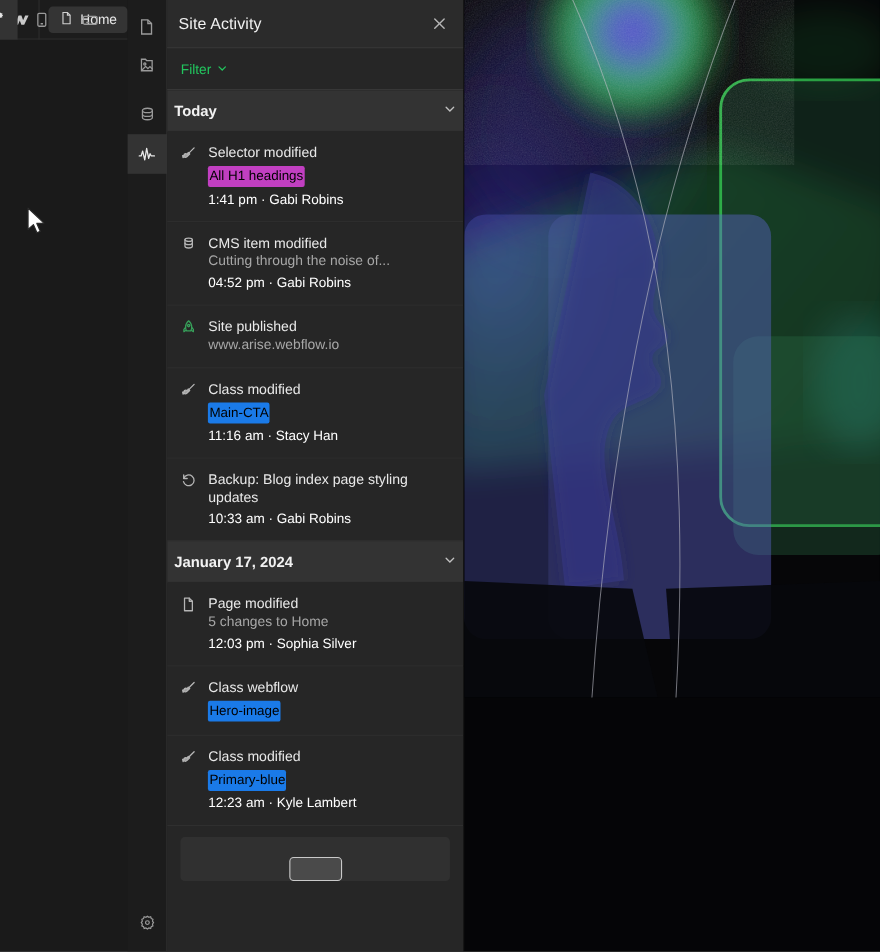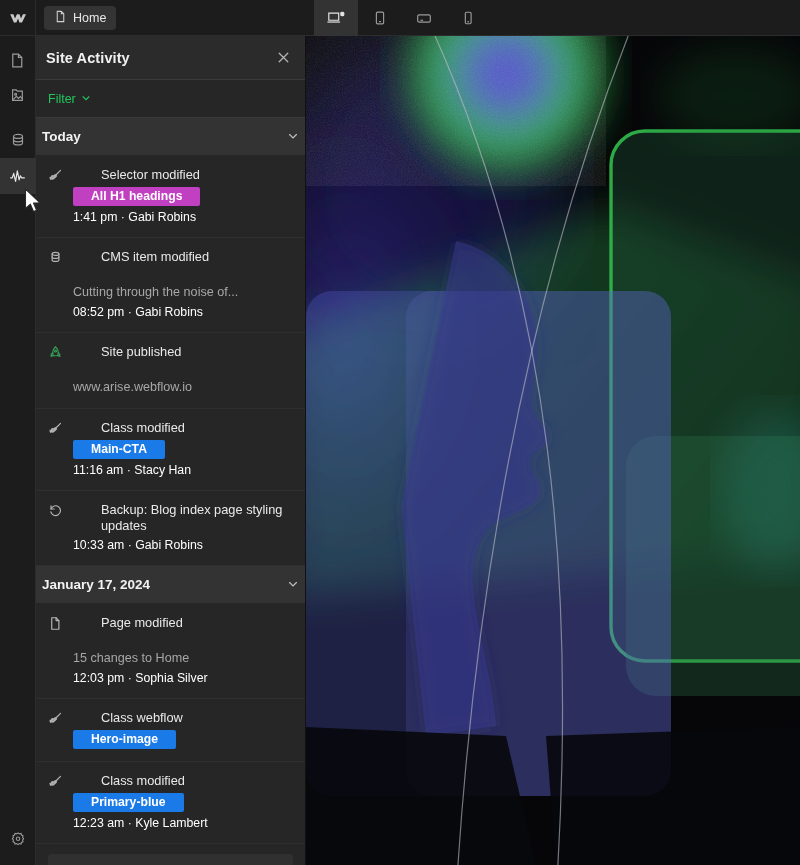--- a/index.html
+++ b/index.html
@@ -2,21 +2,21 @@
 <html><head>
 <meta charset="utf-8">
 <style>
   * { margin:0; padding:0; box-sizing:border-box; }
   html,body { width:800px; height:865px; overflow:hidden; background:#1a1a1a; }
   body {
     font-family:"Liberation Sans", sans-serif;
     -webkit-font-smoothing:antialiased;
     color:#e0e0e0;
   }
-  .app { position:relative; width:800px; height:865px; display:flex; flex-direction:column; }
+  .app { position:relative; width:800px; height:865px; display:flex; flex-direction:row; }
 
   
   .topbar {
     height:36px; background:#1c1c1c; display:flex; align-items:center;
     border-bottom:1px solid #2c2c2c; flex:0 0 36px; position:relative;
   }
   .logo-cell {
     width:36px; height:36px; display:flex; align-items:center; justify-content:center;
     flex:0 0 36px; border-right:1px solid #2c2c2c;
   }
@@ -56,21 +56,21 @@
   
   .panel {
     width:270px; flex:0 0 270px; background:#2b2b2b;
     border-right:1px solid #111; display:flex; flex-direction:column;
     min-height:0; position:relative;
   }
   .panel-head {
     height:44px; flex:0 0 44px; display:flex; align-items:center;
     padding:0 12px 0 10px; border-bottom:1px solid #3a3a3a; background:#2b2b2b;
   }
-  .panel-title { font-size:14.5px; font-weight:bold; color:#f0f0f0; letter-spacing:.1px; }
+  .panel-title { font-size:14.5px; font-weight:normal; color:#f0f0f0; letter-spacing:.1px; }
   .panel-head .spacer { flex:1; }
   .icon-btn { color:#b4b4b4; display:flex; align-items:center; justify-content:center;
     width:20px; height:20px; }
   .filter-row {
     height:38px; flex:0 0 38px; display:flex; align-items:center;
     padding:0 12px; border-bottom:1px solid #3a3a3a; background:#262626;
     gap:5px; color:#22c55e; font-size:12.5px;
   }
   .scrollarea { flex:1; overflow:hidden; background:#262626; }
 
@@ -81,26 +81,26 @@
   .group-head .label { font-size:13.5px; font-weight:bold; color:#f2f2f2; }
   .group-head .spacer { flex:1; }
   .group-head .chev { color:#c0c0c0; }
 
   .item {
     padding:11px 12px 12px 12px; display:flex; gap:9px;
     border-bottom:1px solid #2f2f2f; background:#262626;
   }
   .item-ico { width:16px; flex:0 0 16px; padding-top:1px; color:#b5b5b5; }
   .item-body { flex:1; min-width:0; }
-  .item-title { font-size:12.8px; color:#e9e9e9; line-height:16px;margin-left:28px; }
-  .item-sub { font-size:12.6px; color:#a7a7a7; line-height:17px; margin-top:19px; }
+  .item-title { font-size:12.8px; color:#e9e9e9; line-height:16px; }
+  .item-sub { font-size:12.6px; color:#a7a7a7; line-height:17px; margin-top:0; }
   .item-meta { font-size:12.3px; color:#ffffff; line-height:16px; margin-top:3px; }
   .badge {
     display:inline-block; font-size:12.2px; line-height:15px;
-    padding:2px 18px; border-radius:2px; color:#ffffff; margin-top:4px;font-weight:bold;
+    padding:2px 1px; border-radius:2px; color:#000000; margin-top:4px;
   }
   .card-peek {
     margin:10px 12px 0 12px; height:40px; background:#303030; border-radius:4px;
     display:flex; align-items:flex-end; justify-content:center;
   }
   .card-peek .btn {
     width:48px; height:22px; border:1px solid #c9c9c9; border-radius:4px; background:#4a4a4a;
   }
 
   
@@ -240,21 +240,21 @@
           </div>
           <div class="item">
             <div class="item-ico"><svg width="15" height="15" viewBox="0 0 16 16" fill="none" stroke="currentColor" stroke-width="1.25" stroke-linecap="round" stroke-linejoin="round">
                 <ellipse cx="8" cy="4.2" rx="3.6" ry="1.6"></ellipse>
                 <path d="M4.4 4.2v6.4c0 .9 1.6 1.6 3.6 1.6s3.6-.7 3.6-1.6V4.2"></path>
                 <path d="M4.4 7.4c0 .9 1.6 1.6 3.6 1.6s3.6-.7 3.6-1.6"></path>
               </svg></div>
             <div class="item-body">
               <div class="item-title">CMS item modified</div>
               <div class="item-sub">Cutting through the noise of...</div>
-              <div class="item-meta">08:52 pm · Gabi Robins</div>
+              <div class="item-meta">04:52 pm · Gabi Robins</div>
             </div>
           </div>
           <div class="item">
             <div class="item-ico" style="color:#37a05a"><svg width="15" height="15" viewBox="0 0 16 16" fill="none" stroke="#37a05a" stroke-width="1.25" stroke-linecap="round" stroke-linejoin="round">
                 <path d="M8 1.8c2 1.7 3 3.9 3 6.3 0 1.5-.4 2.6-1 3.4H6c-.6-.8-1-1.9-1-3.4 0-2.4 1-4.6 3-6.3z"></path>
                 <path d="M5 8.2 3.4 10v2.3l1.8-1.1"></path>
                 <path d="M11 8.2 12.6 10v2.3l-1.8-1.1"></path>
                 <circle cx="8" cy="6.4" r="1.1"></circle>
               </svg></div>
             <div class="item-body">
@@ -290,21 +290,21 @@
                 <path d="M3 5.3L7 9.3l4-4"></path>
               </svg></span>
           </div>
           <div class="item">
             <div class="item-ico"><svg width="15" height="15" viewBox="0 0 16 16" fill="none" stroke="currentColor" stroke-width="1.25" stroke-linecap="round" stroke-linejoin="round">
                 <path d="M4 1.9h4.6l3 3v9.2H4z"></path>
                 <path d="M8.6 1.9v3h3"></path>
               </svg></div>
             <div class="item-body">
               <div class="item-title">Page modified</div>
-              <div class="item-sub">15 changes to Home</div>
+              <div class="item-sub">5 changes to Home</div>
               <div class="item-meta">12:03 pm · Sophia Silver</div>
             </div>
           </div>
           <div class="item">
             <div class="item-ico"><svg width="15" height="15" viewBox="0 0 16 16" fill="none" stroke="currentColor" stroke-width="1.25" stroke-linecap="round" stroke-linejoin="round">
                 <path d="M13.3 2.6 L8.2 7.7"></path>
                 <path d="M7.6 7.1 L9 8.5 L6.2 11.2 C5.4 12 4.2 12 3.4 11.2 L2.6 12 L2.2 10 L4.2 9.6 L3.8 8.8 C4.6 8 5.8 8 6.6 8.8 Z" fill="currentColor" fill-opacity=".85"></path>
               </svg></div>
             <div class="item-body">
               <div class="item-title">Class webflow</div>

